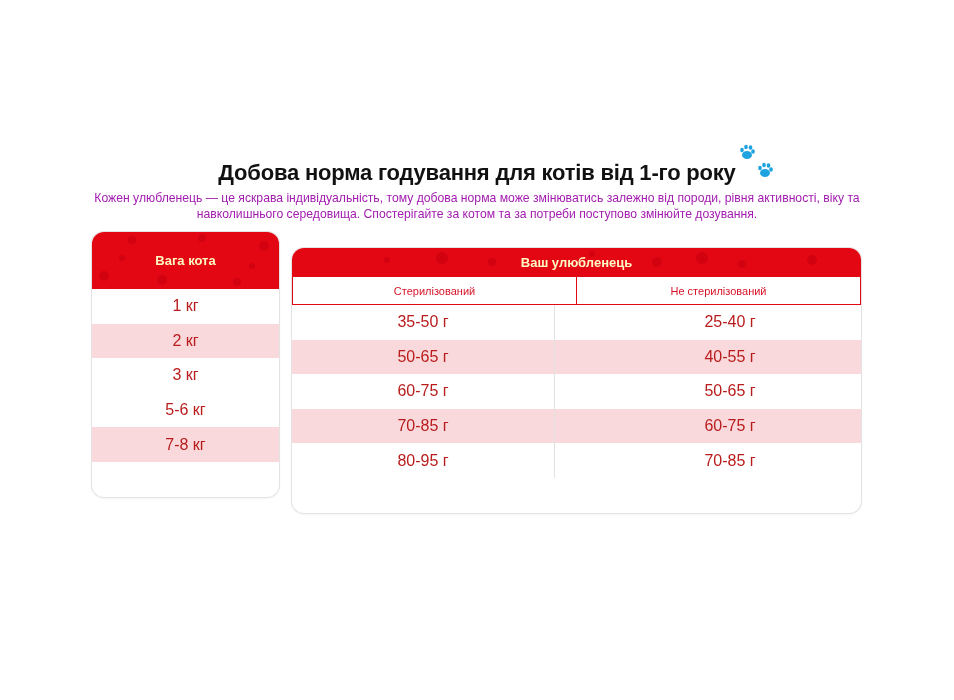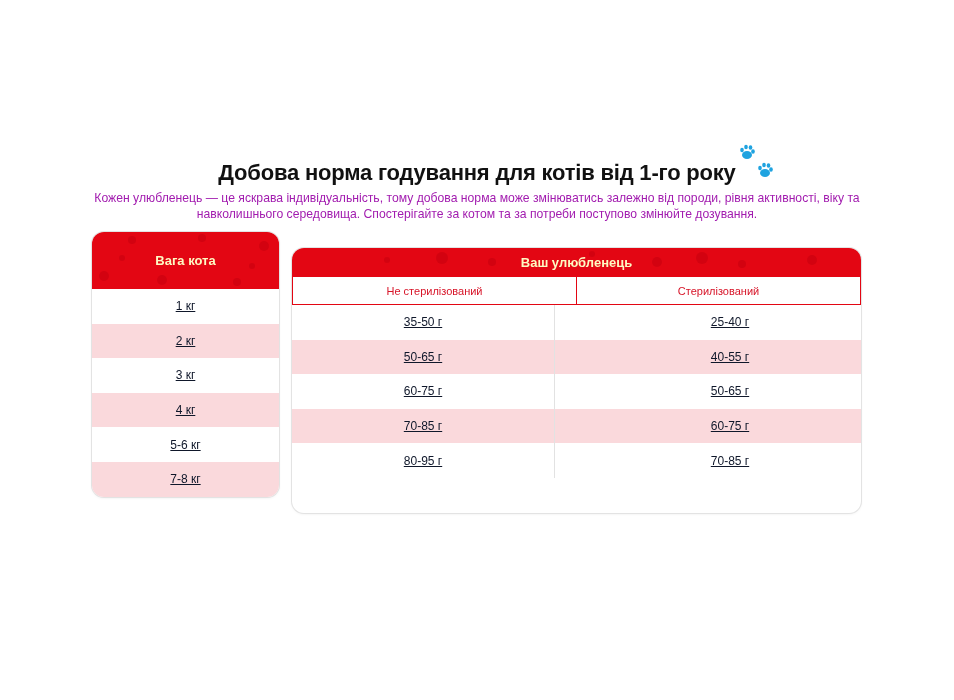--- a/index.html
+++ b/index.html
@@ -21,21 +21,21 @@
     .right-card .red-head { height: 29px; }
     .pattern { position: absolute; inset: 0; pointer-events: none; opacity: 0.55; }
     .head-label { position: relative; z-index: 1; }
 
     .sub-head { display: flex; height: 28px; border: 1px solid #e30613; border-top: none; }
     .sub-head .cell { flex: 1; display: flex; align-items: center; justify-content: center; color: #d71428; font-size: 11px; }
     .sub-head .cell + .cell { border-left: 1px solid #e30613; }
 
     .row { display: flex; height: 34.6px; align-items: center; }
     .row.alt { background: #fad9dc; }
-    .row .cell { flex: 1; height: 100%; display: flex; align-items: center; justify-content: center; font-size: 12px; color: #0f172a; text-decoration: underline; }
+    .row .cell { flex: 1; height: 100%; display: flex; align-items: center; justify-content: center; font-size: 16px; color: #b91c1c; }
     .right-card .row .cell + .cell { border-left: 1px solid #e2e2e2; padding-left: 44px; }
   </style>
 </head>
 <body>
 
 <div class="title-wrap">
   <h1 class="title">
     <span>Добова норма годування для котів від 1-го року</span>
     <svg class="paws" viewBox="0 0 40 40">
       <g fill="#1fa3e0">
@@ -77,23 +77,20 @@
   </div>
   <div class="row">
       <div class="cell">1 кг</div>
     </div>
   <div class="row alt">
       <div class="cell">2 кг</div>
     </div>
   <div class="row">
       <div class="cell">3 кг</div>
     </div>
-  <div class="row alt">
-      <div class="cell">4 кг</div>
-    </div>
   <div class="row">
       <div class="cell">5-6 кг</div>
     </div>
   <div class="row alt">
       <div class="cell">7-8 кг</div>
     </div>
 </div>
 
 <div class="table-card right-card">
   <div class="red-head">
@@ -105,22 +102,22 @@
         <circle cx="365" cy="14" r="5"></circle>
           <circle cx="410" cy="10" r="6"></circle>
           <circle cx="450" cy="16" r="4"></circle>
         <circle cx="520" cy="12" r="5"></circle>
           <circle cx="300" cy="6" r="3"></circle>
       </g>
     </svg>
     <span class="head-label">Ваш улюбленець</span>
   </div>
   <div class="sub-head">
+    <div class="cell">Стерилізований</div>
     <div class="cell">Не стерилізований</div>
-    <div class="cell">Стерилізований</div>
   </div>
   <div class="row">
     <div class="cell">35-50 г</div>
     <div class="cell">25-40 г</div>
   </div>
   <div class="row alt">
     <div class="cell">50-65 г</div>
     <div class="cell">40-55 г</div>
   </div>
   <div class="row">

